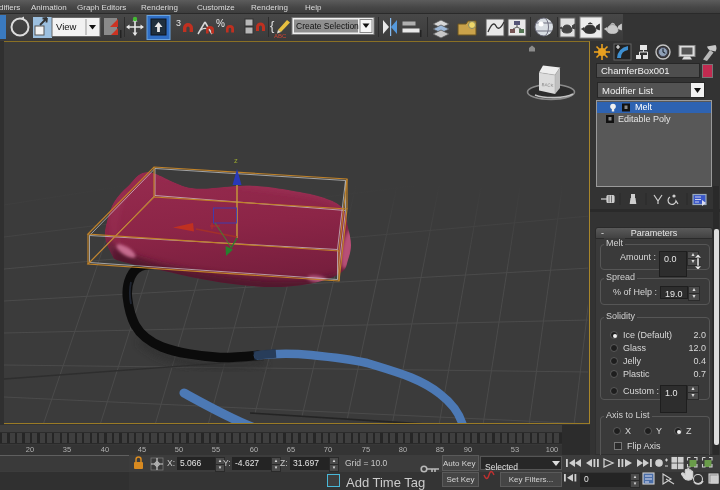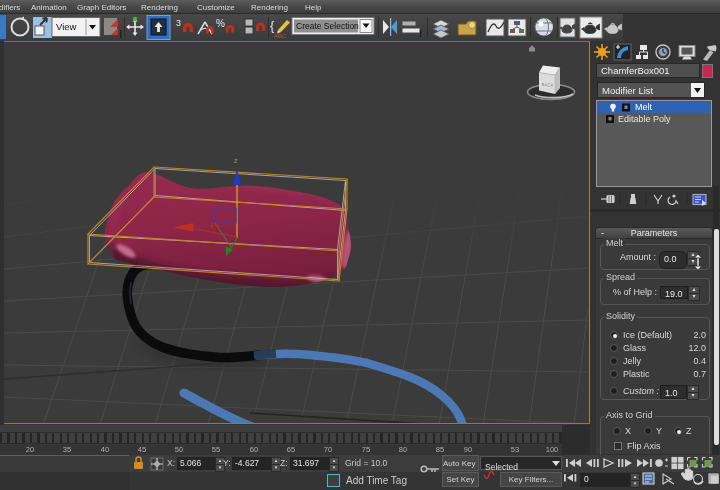--- a/index.html
+++ b/index.html
@@ -359,21 +359,21 @@
     </svg>
     <div class="abs" style="left:0;top:168px;width:130px;height:3px;background:#2a2a2a;"></div>
 
     <div class="abs" style="left:5px;top:186px;width:118px;height:12px;background:linear-gradient(#5a5a5a,#424242);border:1px solid #2a2a2a;border-radius:3px 3px 0 0;color:#e8e8e8;font-size:9px;text-align:center;">Parameters</div>
     <div class="abs" style="left:11px;top:187px;width:8px;height:9px;color:#e8e8e8;font-size:9px;">-</div>
     <div class="abs" style="left:5px;top:198px;width:118px;height:216px;background:#3a3a3a;border:1px solid #2f2f2f;border-top:none;"></div>
 
     <div class="grp" style="left:10px;top:203px;width:110px;height:26px;"></div>
     <div class="grplabel" style="left:14px;top:197px;">Melt</div>
     <div class="abs" style="left:24px;top:211px;width:42px;text-align:right;font-size:9px;color:#d8d8d8;">Amount :</div>
-    <div class="field" style="left:69px;top:210px;width:28px;height:18px;padding:1.5px 0 0 4px;border-radius:6px;">0.0</div>
+    <div class="field" style="left:69px;top:210px;width:28px;height:26px;padding:1.5px 0 0 4px;">0.0</div>
     <div class="spin abs" style="left:97px;top:210px;"></div>
 
     <div class="grp" style="left:10px;top:237px;width:110px;height:27px;"></div>
     <div class="grplabel" style="left:14px;top:231px;">Spread</div>
     <div class="abs" style="left:14px;top:246px;width:53px;text-align:right;font-size:9px;color:#d8d8d8;">% of Help :</div>
     <div class="field" style="left:70px;top:245px;width:28px;height:13px;padding:1.5px 0 0 4px;">19.0</div>
     <div class="spin abs" style="left:98px;top:245px;"></div>
 
     <div class="grp" style="left:10px;top:276px;width:110px;height:83px;"></div>
     <div class="grplabel" style="left:14px;top:270px;">Solidity</div>
@@ -383,26 +383,26 @@
     <div class="radio abs" style="left:20px;top:303px;"></div>
     <div class="abs" style="left:33px;top:302px;font-size:9px;color:#d8d8d8;">Glass</div>
     <div class="abs" style="left:93px;top:302px;width:23px;text-align:right;font-size:9px;color:#d8d8d8;">12.0</div>
     <div class="radio abs" style="left:20px;top:316px;"></div>
     <div class="abs" style="left:33px;top:315px;font-size:9px;color:#d8d8d8;">Jelly</div>
     <div class="abs" style="left:96px;top:315px;width:20px;text-align:right;font-size:9px;color:#d8d8d8;">0.4</div>
     <div class="radio abs" style="left:20px;top:329px;"></div>
     <div class="abs" style="left:33px;top:328px;font-size:9px;color:#d8d8d8;">Plastic</div>
     <div class="abs" style="left:96px;top:328px;width:20px;text-align:right;font-size:9px;color:#d8d8d8;">0.7</div>
     <div class="radio abs" style="left:20px;top:346px;"></div>
-    <div class="abs" style="left:33px;top:345px;font-size:9px;color:#d8d8d8;font-style:italic;">Custom :</div>
-    <div class="field" style="left:70px;top:344px;width:27px;height:14px;padding:1.5px 0 0 4px;">1.0</div>
+    <div class="abs" style="left:33px;top:345px;font-size:9px;color:#d8d8d8;">Custom :</div>
+    <div class="field" style="left:70px;top:344px;width:27px;height:28px;padding:1.5px 0 0 4px;">1.0</div>
     <div class="spin abs" style="left:97px;top:344px;"></div>
 
     <div class="grp" style="left:10px;top:375px;width:110px;height:40px;border-bottom:none;border-radius:4px 4px 0 0;"></div>
-    <div class="grplabel" style="left:14px;top:369px;">Axis to Grid</div>
+    <div class="grplabel" style="left:14px;top:369px;">Axis to List</div>
     <div class="radio abs" style="left:23px;top:386px;"></div>
     <div class="abs" style="left:35px;top:385px;font-size:9px;color:#d8d8d8;">X</div>
     <div class="radio abs" style="left:54px;top:386px;"></div>
     <div class="abs" style="left:66px;top:385px;font-size:9px;color:#d8d8d8;">Y</div>
     <div class="radio on abs" style="left:84px;top:386px;"></div>
     <div class="abs" style="left:96px;top:385px;font-size:9px;color:#d8d8d8;">Z</div>
     <div class="abs" style="left:24px;top:401px;width:8px;height:8px;background:#2a2a2a;border:1px solid #777;"></div>
     <div class="abs" style="left:37px;top:400px;font-size:9px;color:#d8d8d8;">Flip Axis</div>
 
     <div class="abs" style="left:123px;top:145px;width:6px;height:269px;background:#2a2a2a;"></div>
@@ -450,21 +450,21 @@
     <div class="abs" style="left:345px;top:3px;font-size:8.5px;color:#c8c8c8;">Grid = 10.0</div>
     <div class="abs" style="left:442px;top:0px;width:37px;height:16px;background:#454545;border:1px solid #5a5a5a;color:#d4d4d4;font-size:8px;padding-top:3px;white-space:nowrap;overflow:hidden;">Auto Key</div>
     <div class="abs" style="left:480px;top:1px;width:82px;height:14px;background:#272727;border:1px solid #555;color:#e2e2e2;font-size:8.5px;padding:5px 0 0 4px;">Selected</div>
     <svg class="abs" width="12" height="14" style="left:550px;top:1px">
         <path d="M2 5 h8 l-4 5 z" fill="#ddd"></path>
       </svg>
   </div>
   <div id="row2" class="abs">
     <div class="abs" style="left:0;top:0;width:129px;height:18px;background:#303030;"></div>
     <div class="abs" style="left:327px;top:2px;width:13px;height:13px;background:#3e3e3e;border:1.5px solid #49b8d8;"></div>
-    <div class="abs" style="left:346px;top:3px;font-size:10px;color:#cccccc;">Add Time Tag</div>
+    <div class="abs" style="left:346px;top:3px;font-size:13px;color:#cccccc;">Add Time Tag</div>
     <div class="abs" style="left:442px;top:0px;width:37px;height:15px;background:#454545;border:1px solid #5a5a5a;color:#d4d4d4;font-size:8px;text-align:center;padding-top:2px;white-space:nowrap;overflow:hidden;">Set Key</div>
     <div class="abs" style="left:500px;top:0px;width:62px;height:15px;background:#454545;border:1px solid #5a5a5a;color:#d4d4d4;font-size:8px;text-align:center;padding-top:2px;white-space:nowrap;overflow:hidden;">Key Filters...</div>
     <div class="abs" style="left:580px;top:1px;width:50px;height:14px;background:#242424;color:#e6e6e6;font-size:8.5px;padding:1px 0 0 4px;">0</div>
     <div class="spin2 abs" style="left:630px;top:1px;"></div>
   </div>
   <svg class="abs" width="720" height="38" style="left:0;top:452px" id="boticons">
 
     <rect x="134" y="10" width="9" height="7" rx="1" fill="#d88a20"></rect>
     <path d="M136 10 v-2.5 a2.5 2.5 0 0 1 5 0 V10" fill="none" stroke="#d88a20" stroke-width="1.5"></path>
 

